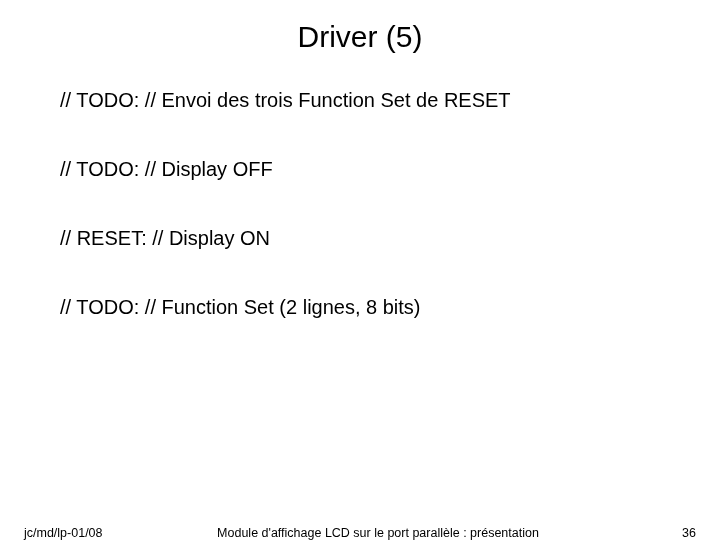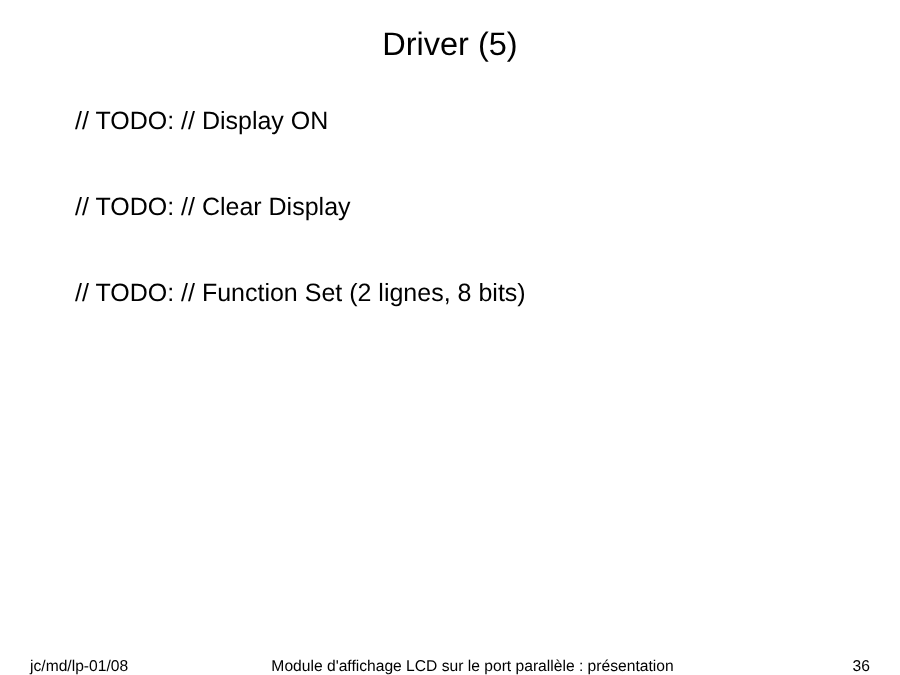--- a/index.html
+++ b/index.html
@@ -12,21 +12,21 @@
     overflow: hidden;
   }
   .slide {
     width: 720px;
     height: 540px;
     position: relative;
     padding: 0;
   }
   .title {
     text-align: center;
-    font-size: 26px;
+    font-size: 30px;
     font-weight: normal;
     margin-top: 20px;
     margin-bottom: 34px;
   }
   .content {
     padding-left: 60px;
     padding-right: 40px;
   }
   .line {
     font-size: 20px;
@@ -61,22 +61,23 @@
     text-align: right;
   }
 </style>
 </head>
 <body>
 
 <div class="slide">
   <h1 class="title">Driver (5)</h1>
 
   <div class="content">
-    <p class="line">// TODO: // Display ON</p>
-    <p class="line">// TODO: // Clear Display</p>
+    <p class="line">// TODO: // Envoi des trois Function Set de RESET</p>
+    <p class="line">// TODO: // Display OFF</p>
+    <p class="line">// RESET: // Display ON</p>
     <p class="line">// TODO: // Function Set (2 lignes, 8 bits)</p>
   </div>
 
   <div class="footer">
     <span class="footer-left">jc/md/lp-01/08</span>
     <span class="footer-center">Module d'affichage LCD sur le port parallèle : présentation</span>
     <span class="footer-right">36</span>
   </div>
 </div>
 

